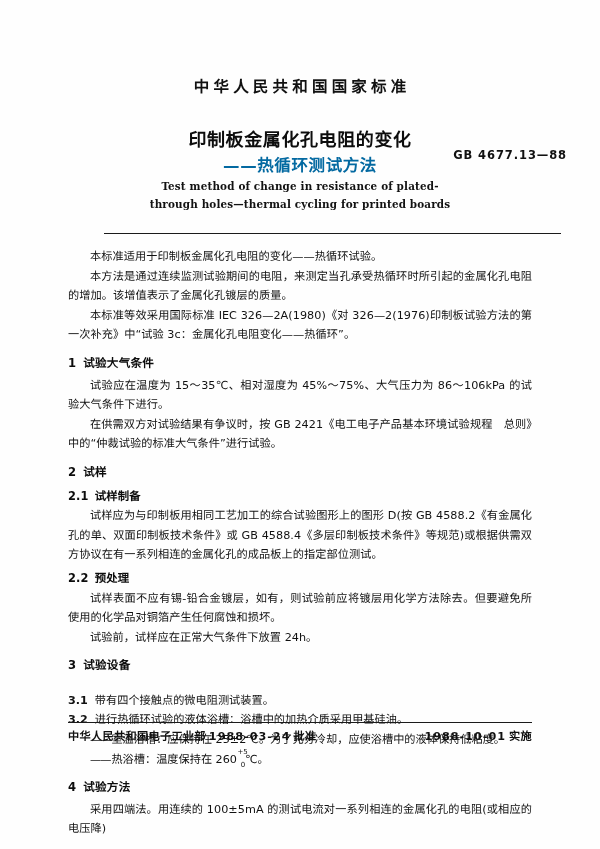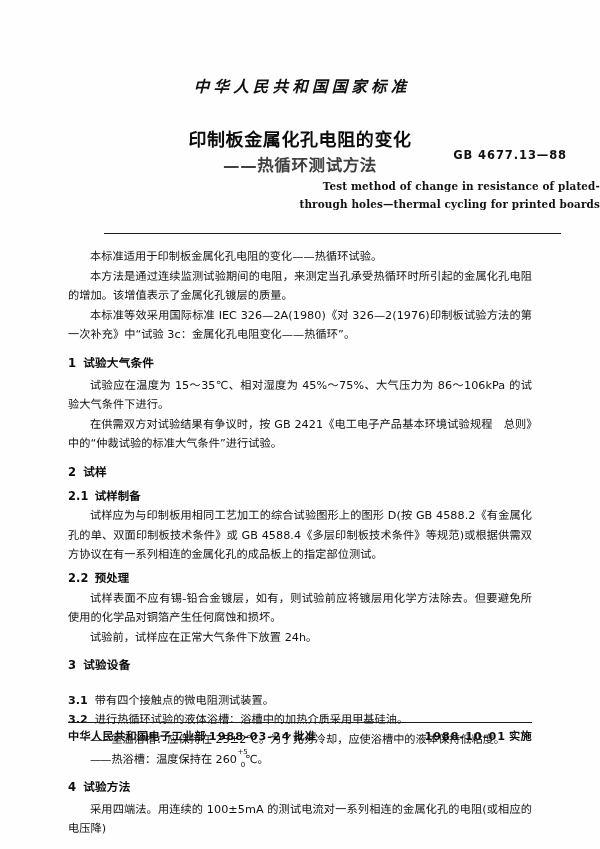--- a/index.html
+++ b/index.html
@@ -33,21 +33,20 @@
     top: 74px;
     width: 600px;
     text-align: center;
   }
   .national-title {
     font-size: 15.5px;
     font-weight: bold;
     letter-spacing: 4.2px;
     text-indent: 4.2px;
     color: #111;
-    font-style: italic;
   }
 
   .doc-title {
     position: absolute;
     left: 0;
     top: 113px;
     width: 600px;
     text-align: center;
   }
   .doc-title-line1 {
@@ -55,21 +54,21 @@
     font-weight: bold;
     letter-spacing: 0.6px;
     color: #0d0d0d;
     line-height: 1.25;
     margin-top: 16px;
   }
   .doc-title-line2 {
     font-size: 16.5px;
     font-weight: bold;
     letter-spacing: 0.6px;
-    color: #404040;
+    color: #0369a1;
     line-height: 1.3;
     margin-top: 3px;
   }
 
   .std-number {
     position: absolute;
     right: 33px;
     top: 128px;
     font-size: 11.5px;
     font-weight: bold;
@@ -78,21 +77,21 @@
     color: #111;
     white-space: nowrap;
     margin-top: 20px;
   }
 
   .eng-title {
     position: absolute;
     left: 0;
     top: 177px;
     width: 600px;
-    text-align: right;
+    text-align: center;
     font-family: "DejaVu Serif", "Liberation Serif", serif;
     font-weight: bold;
     font-size: 10.4px;
     letter-spacing: 0.15px;
     line-height: 1.75;
     color: #121212;
   }
 
   .rule {
     position: absolute;

